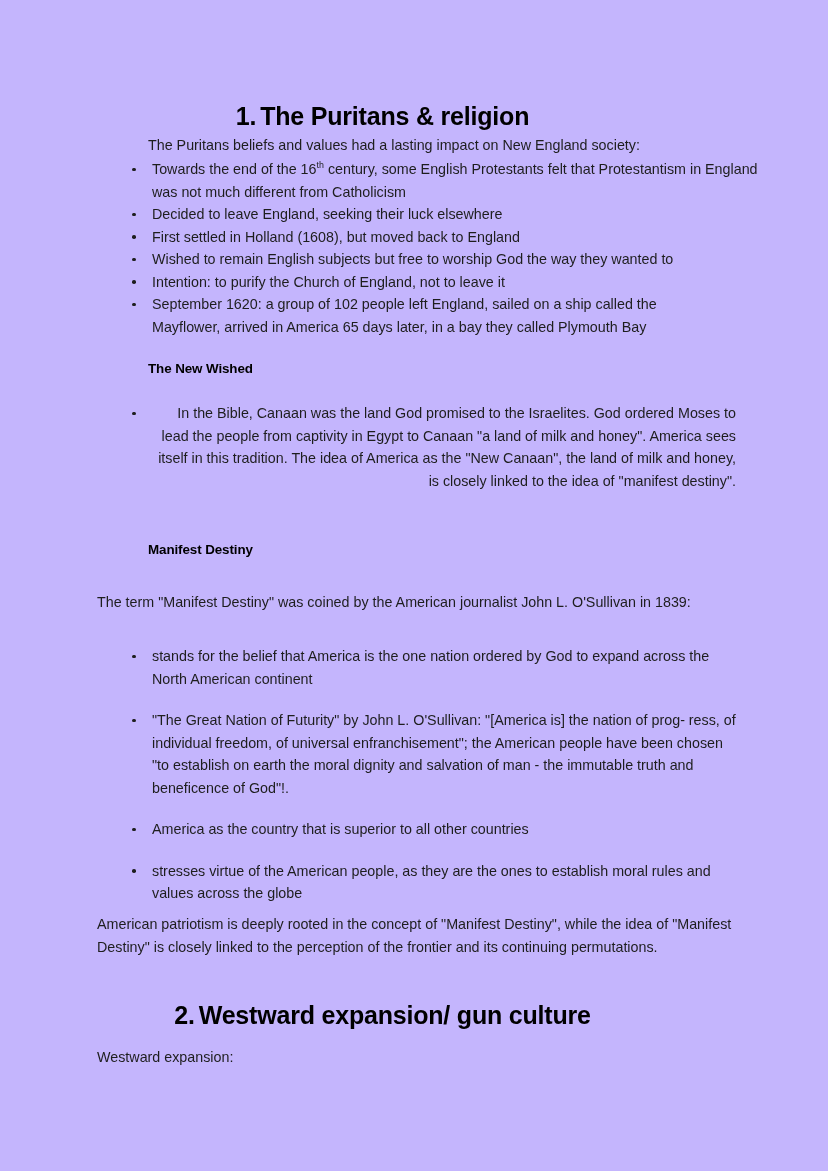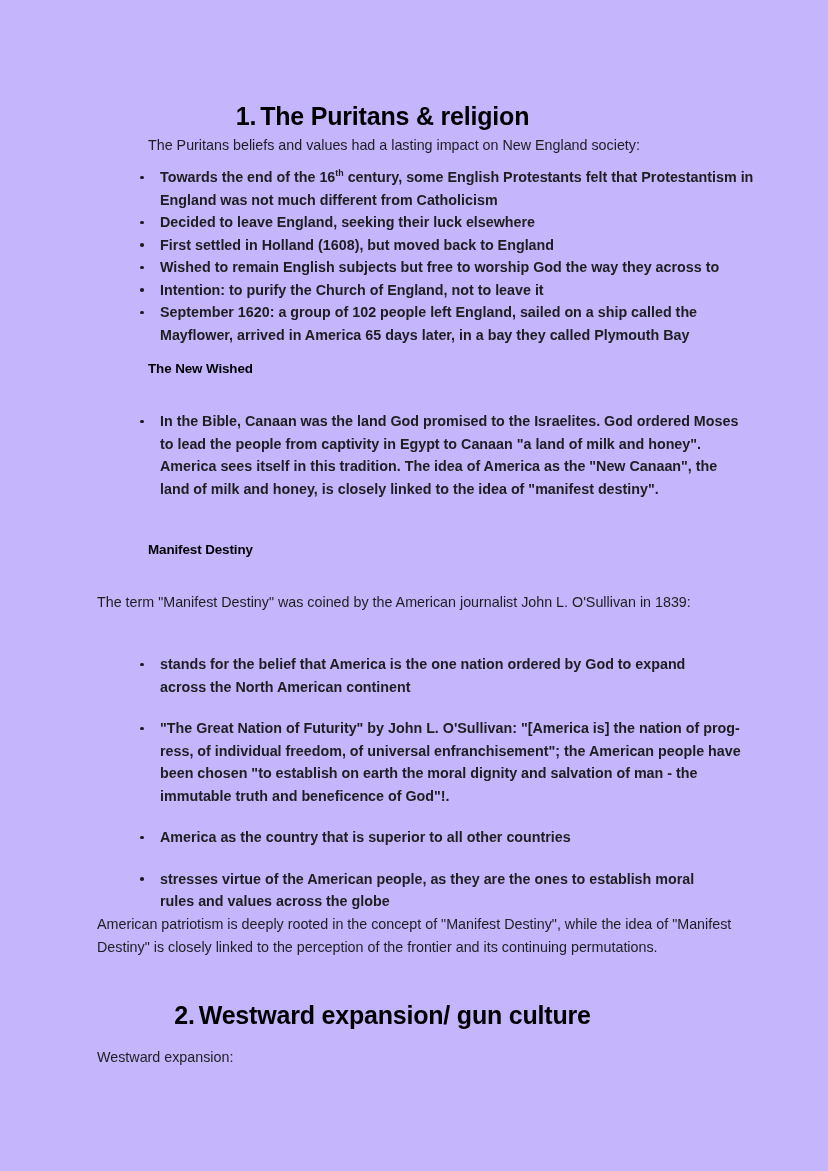--- a/index.html
+++ b/index.html
@@ -68,24 +68,23 @@
     font-weight: bold;
     color: #000000;
     line-height: 20px;
     letter-spacing: -0.1px;
   }
 
   
   .bullets {
     position: absolute;
     left: 0;
-    margin: 12px;
+    margin: 4px;
     padding: 0;
     list-style: none;
-    font-weight: bold;
   }
   .bullets li {
     position: relative;
     padding-left: 148px;
     font-size: 14.3px;
     line-height: 22.5px;
     color: #1e1e1e;
   }
   .bullets li::before {
     content: "";
@@ -97,21 +96,21 @@
     border-radius: 50%;
     background: #1e1e1e;
   }
 
   
   .list-puritans { top: 154px; width: 780px; }
   .list-puritans li { margin-bottom: 0; }
 
   
   .list-canaan { top: 398px; width: 780px; }
-  .list-canaan li { padding-right: 48px; }
+  .list-canaan li { padding-right: 48px; text-align: right; }
 
   
   .list-manifest { top: 641px; width: 785px; }
   .list-manifest li { margin-bottom: 19px; }
   .list-manifest li:last-child { margin-bottom: 0; }
 
   sup {
     font-size: 0.62em;
     vertical-align: super;
     line-height: 0;
@@ -132,21 +131,21 @@
     <li>
       <span> Towards the end of the 16</span><sup>th</sup><span> century, some English Protestants felt that Protestantism in England was not much different from Catholicism</span>
     </li>
     <li>
       <span>Decided to leave England, seeking their luck elsewhere</span>
     </li>
     <li>
       <span>First settled in Holland (1608), but moved back to England</span>
     </li>
     <li>
-      <span>Wished to remain English subjects but free to worship God the way they across to</span>
+      <span>Wished to remain English subjects but free to worship God the way they wanted to</span>
     </li>
     <li>
       <span>Intention: to purify the Church of England, not to leave it</span>
     </li>
     <li style="padding-right:60px;">
       <span>September 1620: a group of 102 people left England, sailed on a ship called the Mayflower, arrived in  America 65 days later, in a bay they called Plymouth Bay</span>
     </li>
   </ul>
 
   <div class="subhead" style="top:359px;">The New Wished</div>

